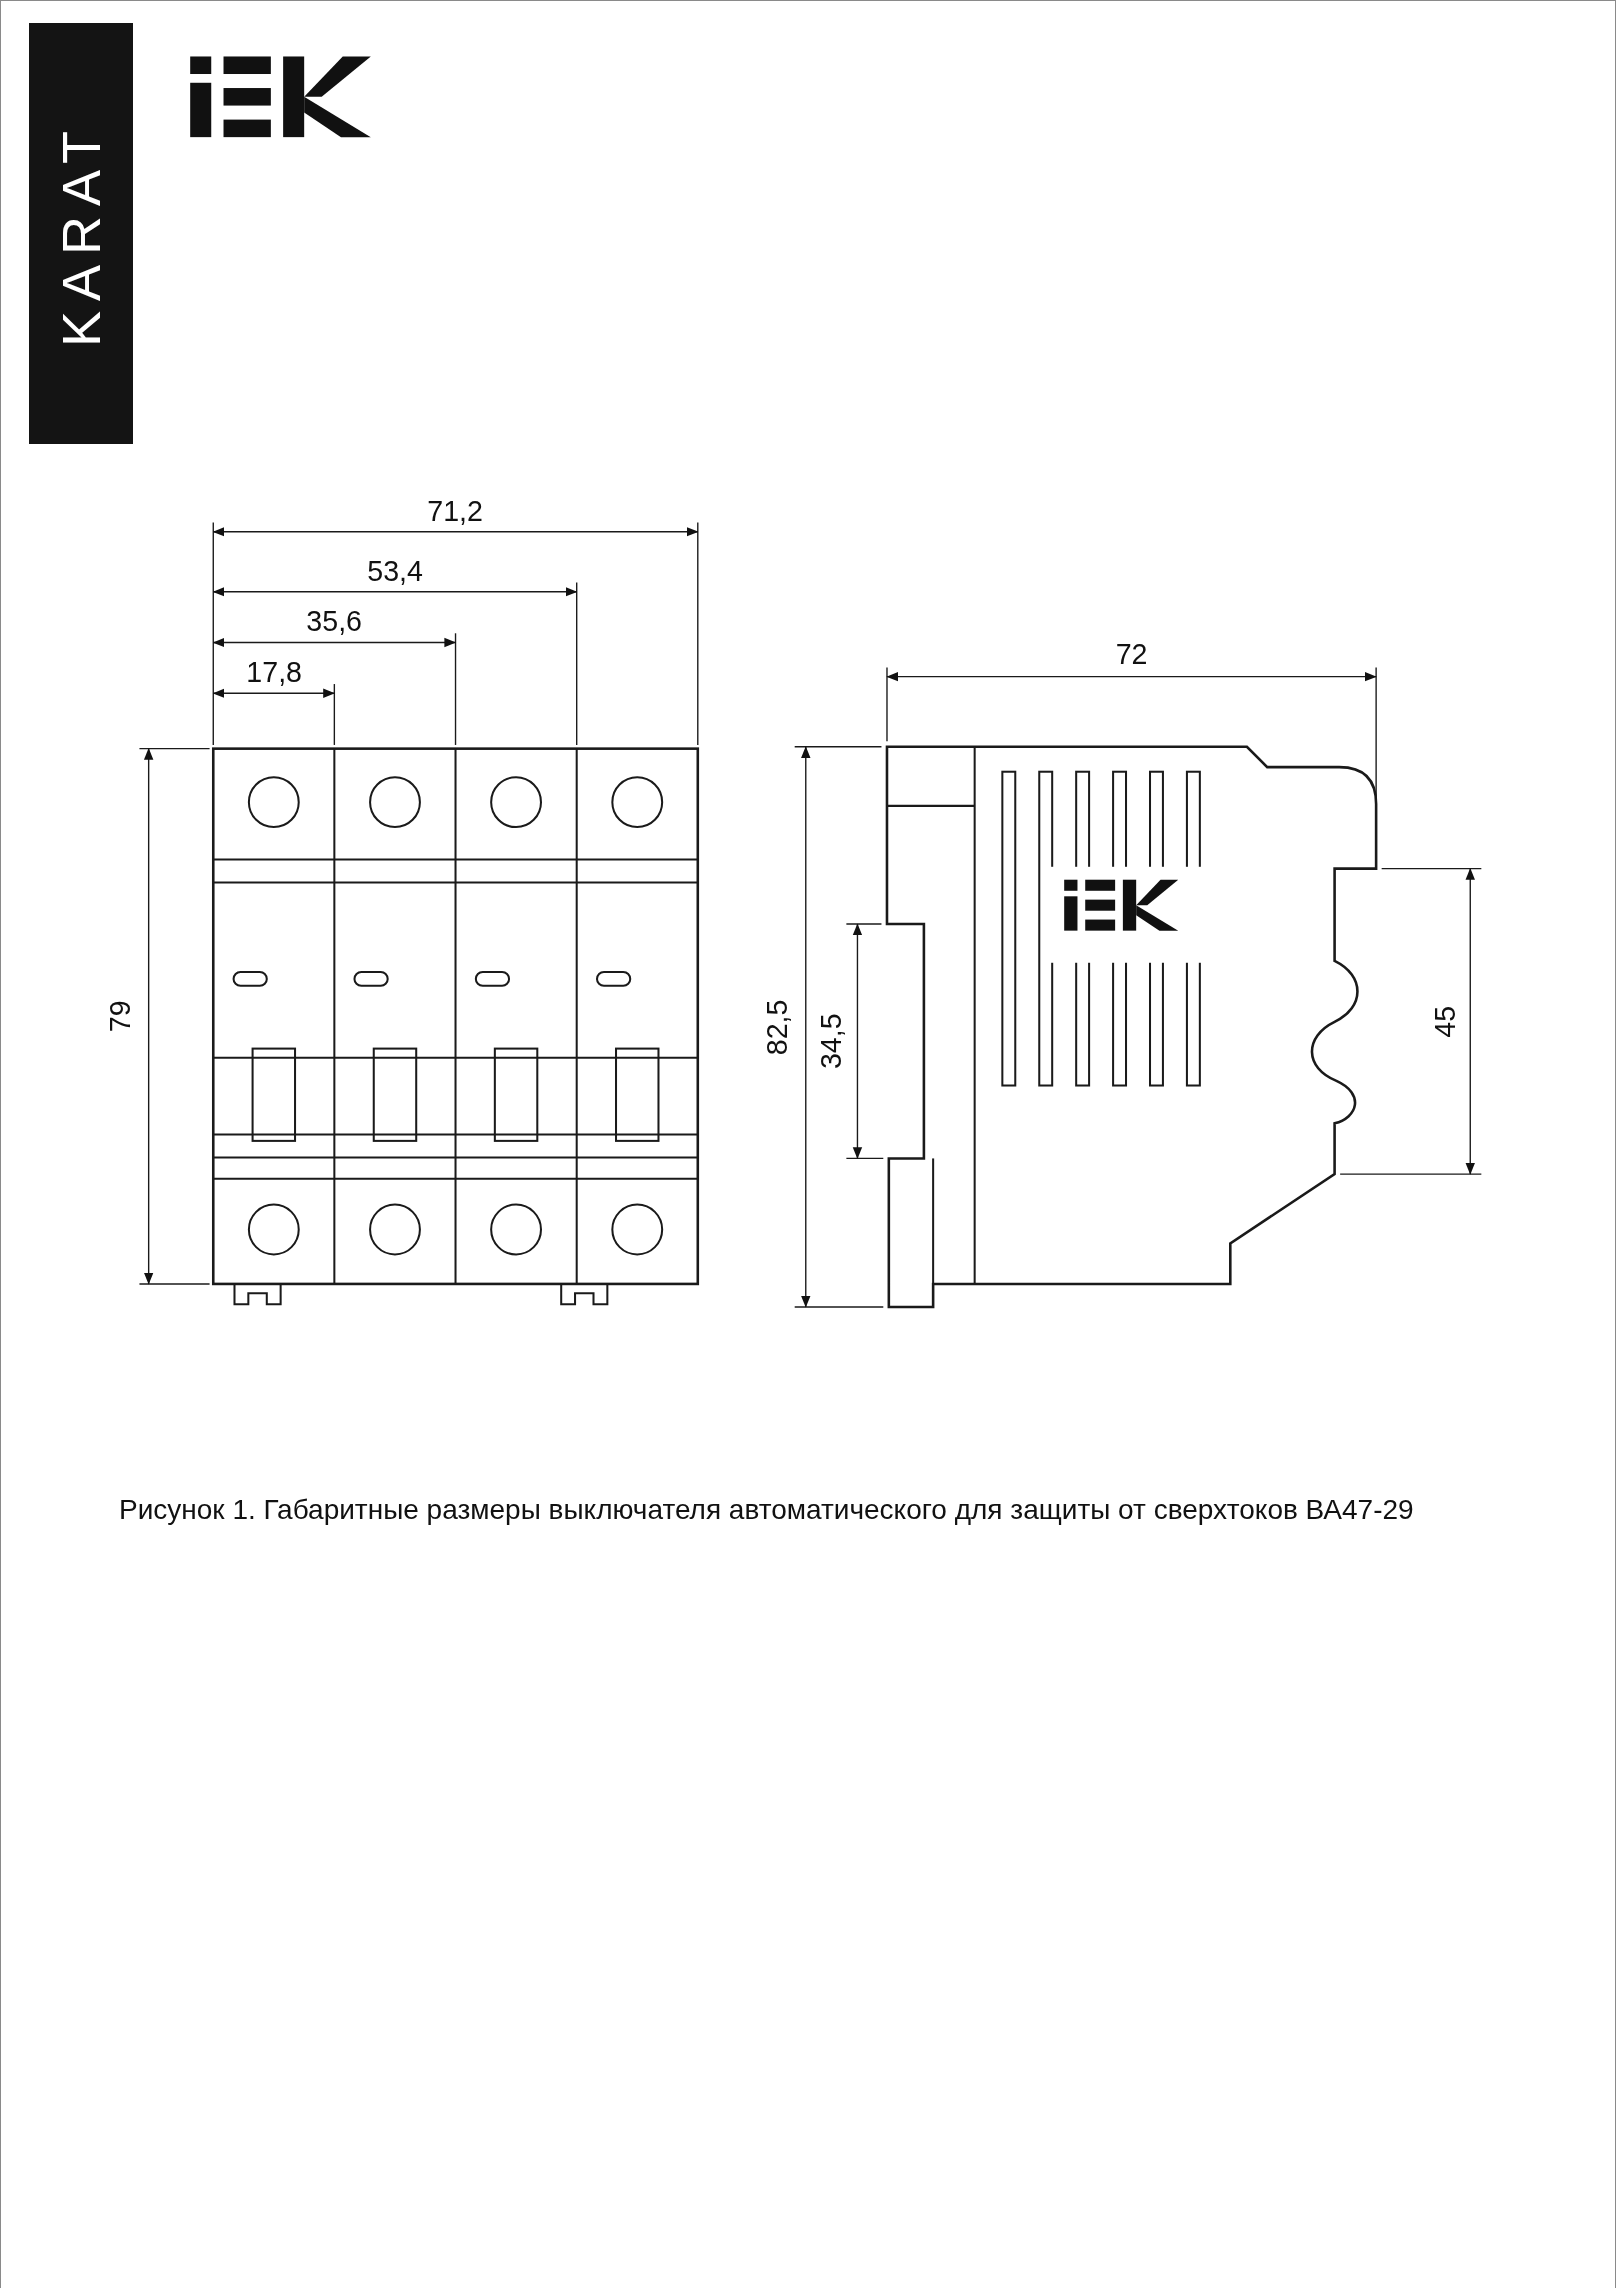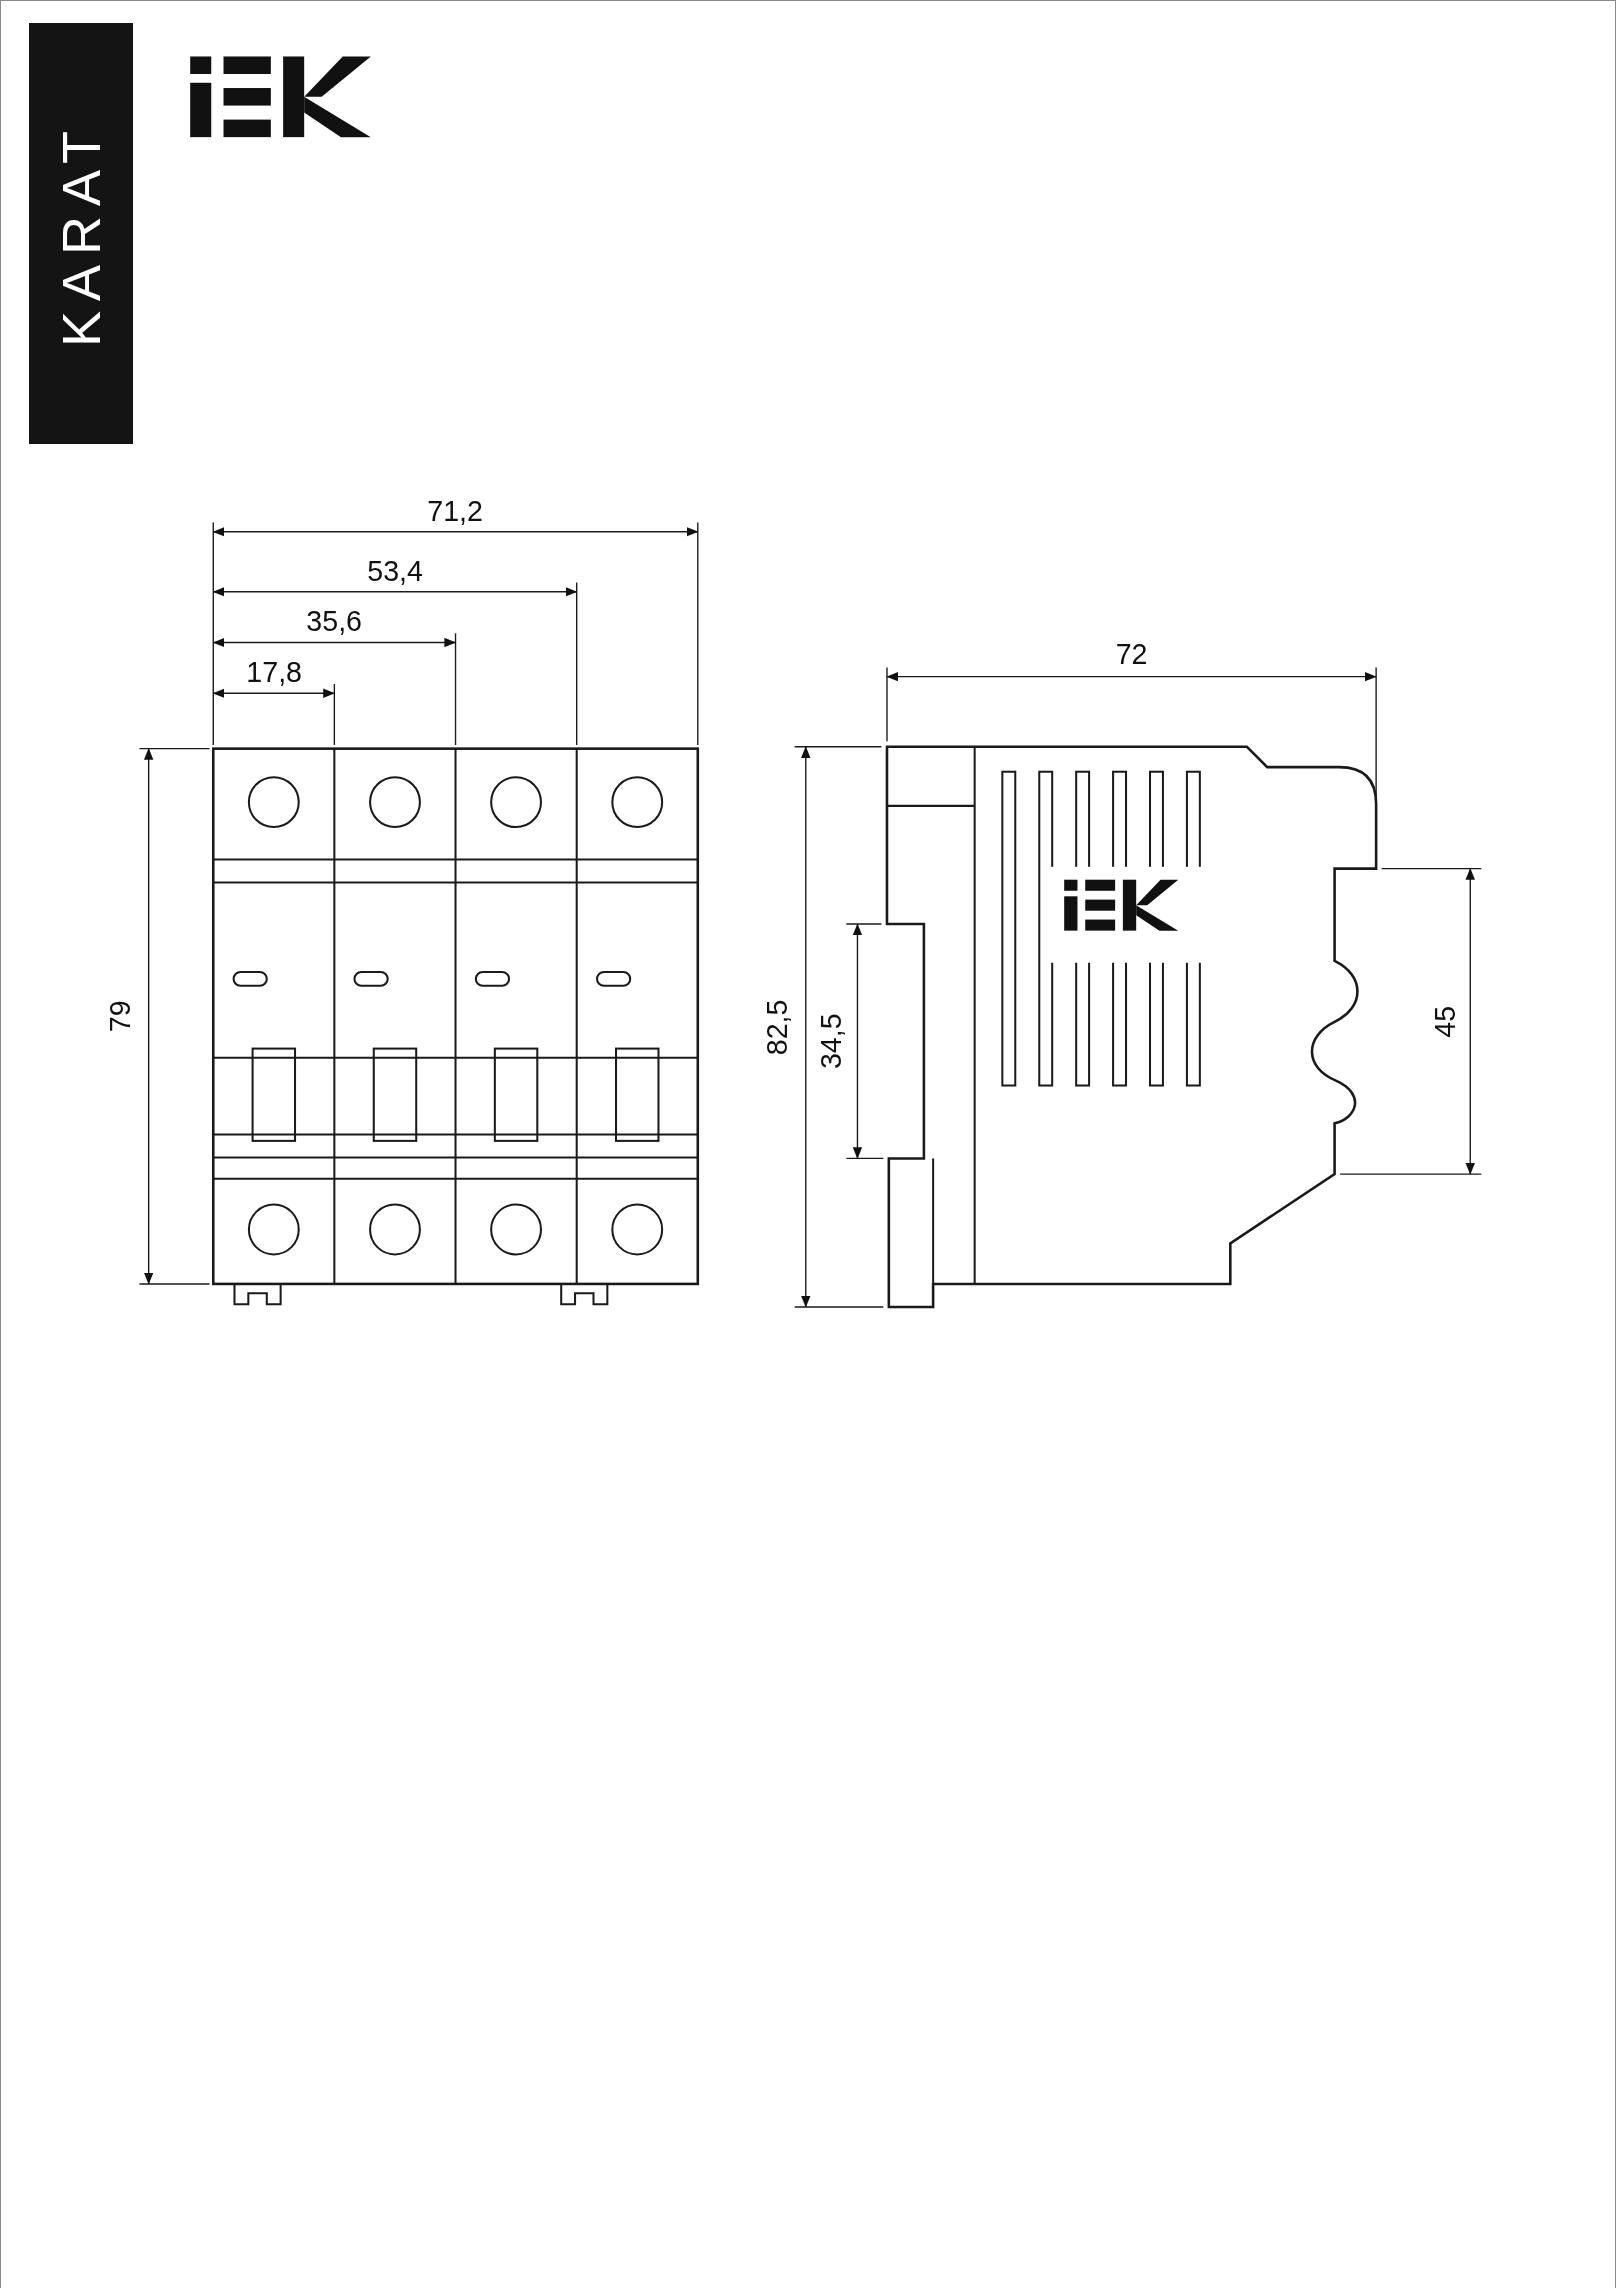--- a/index.html
+++ b/index.html
@@ -171,15 +171,16 @@
       <line class="dim" x1="928" y1="1000" x2="928" y2="1254" marker-start="url(#arr)" marker-end="url(#arr)"></line>
       <text text-anchor="middle" transform="rotate(-90 910 1127)" x="910" y="1127">34,5</text>
 
       <line class="dim" x1="1496" y1="940" x2="1604" y2="940"></line>
       <line class="dim" x1="1451" y1="1271" x2="1604" y2="1271"></line>
       <line class="dim" x1="1592" y1="940" x2="1592" y2="1271" marker-start="url(#arr)" marker-end="url(#arr)"></line>
       <text text-anchor="middle" transform="rotate(-90 1576 1106)" x="1576" y="1106">45</text>
     </g>
   </svg>
 
+  <p class="caption">Рисунок 1. Габаритные размеры выключателя автоматического для защиты от сверхтоков ВА47-29</p>
 
 </div>
 
 
 </body></html>

